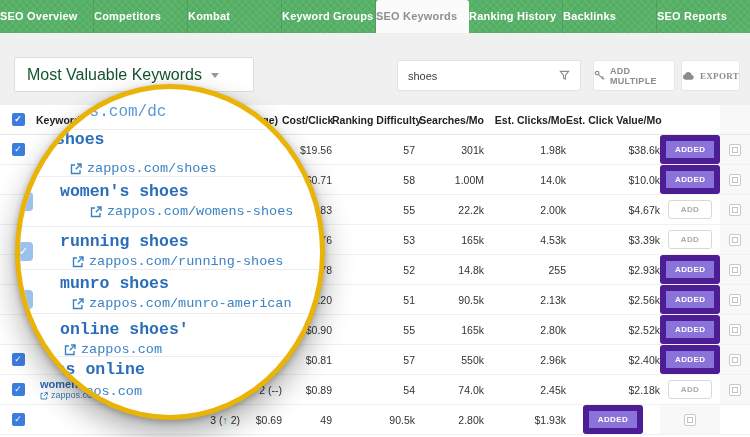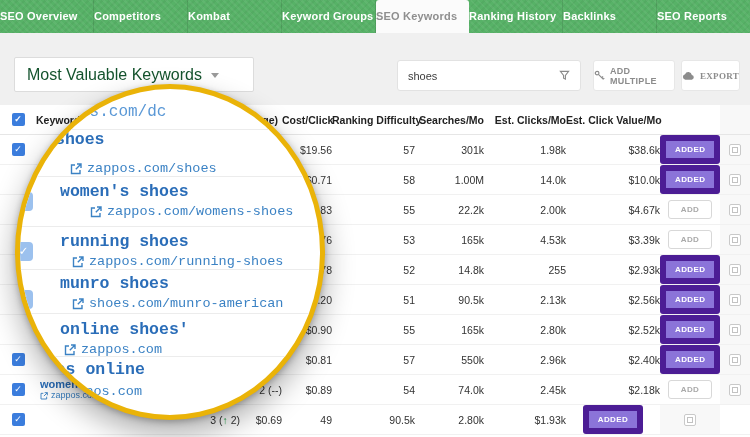--- a/index.html
+++ b/index.html
@@ -493,21 +493,21 @@
           <span>zappos.com/running-shoes</span>
         </div>
         <div class="m-name" style="left: 40px; top: 185px;">munro shoes</div>
         <div class="m-url" style="left: 52px; top: 207px;">
           <span>
             <svg width="12" height="12" viewBox="0 0 12 12">
               <path d="M5 2H1.5v8.5H10V7" fill="none" stroke="#3b82c4" stroke-width="1.4"></path>
               <path d="M7 1h4v4M11 1L5.8 6.2" fill="none" stroke="#3b82c4" stroke-width="1.4"></path>
             </svg>
           </span>
-          <span>shoes.com/munro-american</span>
+          <span>zappos.com/munro-american</span>
         </div>
         <div class="m-name" style="left: 40px; top: 231px;">online shoes'</div>
         <div class="m-url" style="left: 44px; top: 253px;">
           <span>
             <svg width="12" height="12" viewBox="0 0 12 12">
               <path d="M5 2H1.5v8.5H10V7" fill="none" stroke="#3b82c4" stroke-width="1.4"></path>
               <path d="M7 1h4v4M11 1L5.8 6.2" fill="none" stroke="#3b82c4" stroke-width="1.4"></path>
             </svg>
           </span>
           <span>zappos.com</span>

